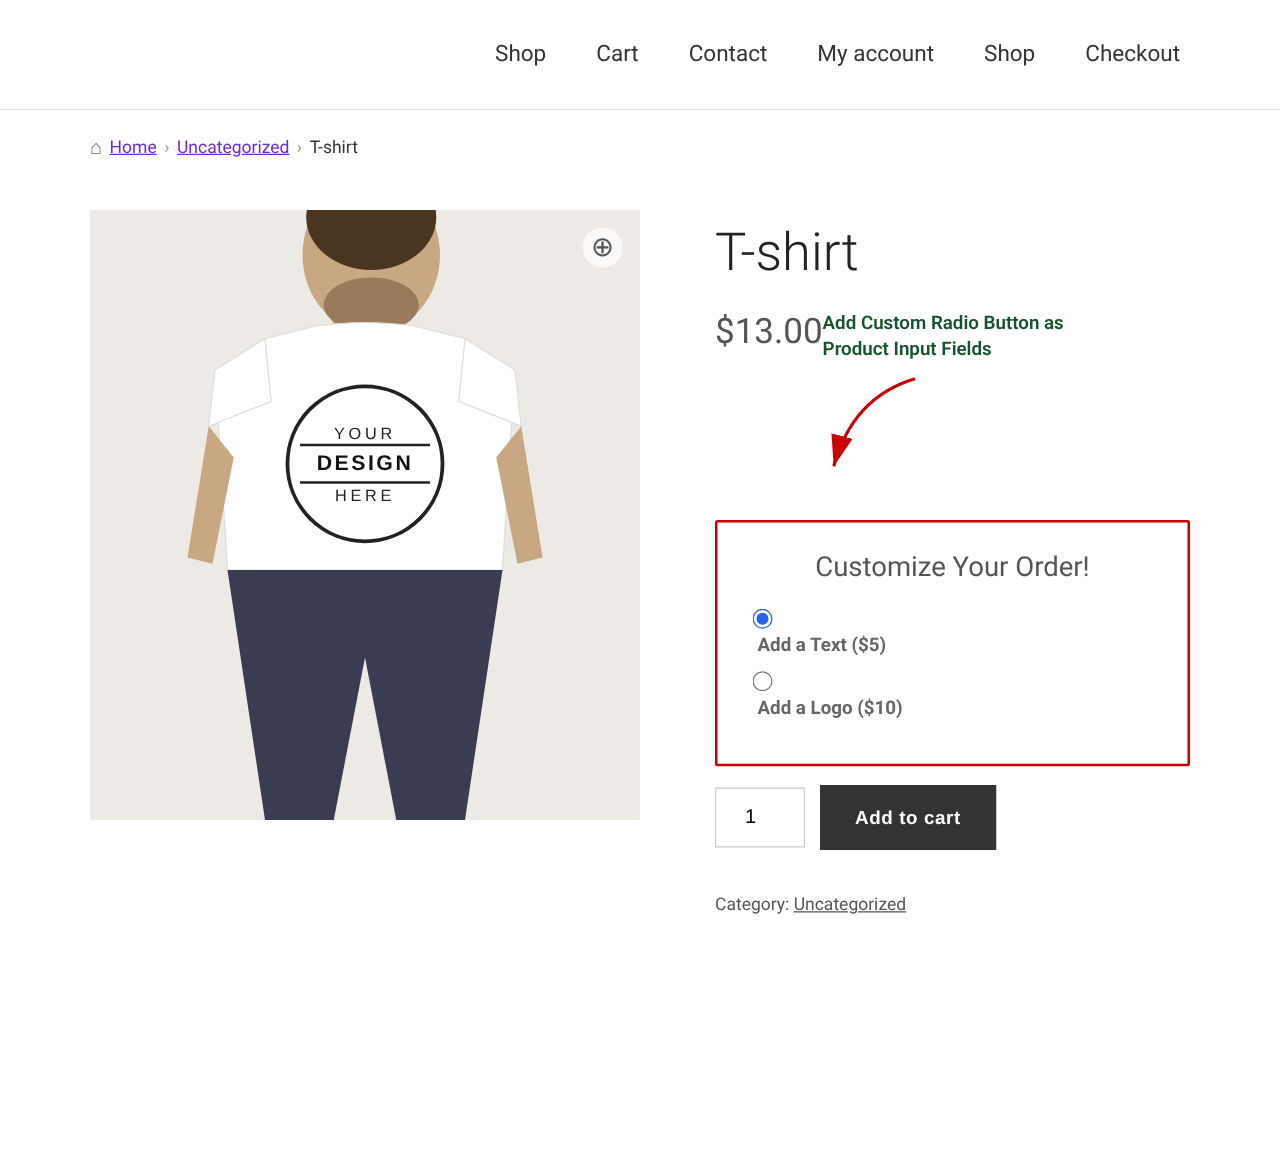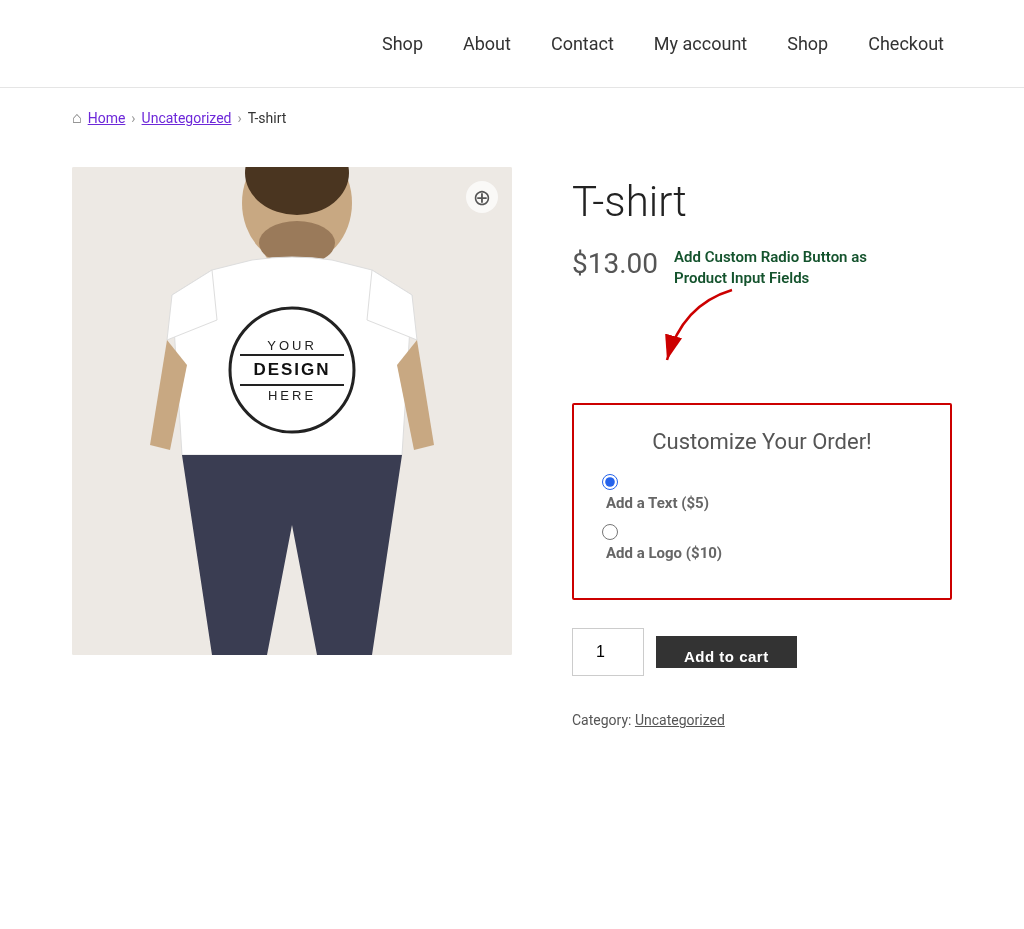--- a/index.html
+++ b/index.html
@@ -98,21 +98,21 @@
       font-weight: 600;
       line-height: 1.4;
       max-width: 200px;
     }
 
     
     .customize-box {
       border: 2.5px solid #cc0000;
       border-radius: 2px;
       padding: 24px 28px;
-      margin-bottom: 28px;
+      margin-bottom: 15px;
       position: relative;
     }
     .customize-title {
       font-size: 22px;
       font-weight: 400;
       color: #555;
       margin-bottom: 20px;
       text-align: center;
     }
 
@@ -157,56 +157,55 @@
     }
     .add-to-cart-btn {
       background: #333;
       color: #fff;
       border: none;
       padding: 12px 28px;
       font-size: 15px;
       font-weight: 600;
       cursor: pointer;
       letter-spacing: 0.5px;
-      height: 32px;
+      height: 52px;
     }
 
     
     .category-row {
       font-size: 14px;
       color: #555;
     }
     .category-row a {
       color: #555;
       text-decoration: underline;
     }
     .price-row {
       display: flex;
       align-items: flex-start;
-      gap: 16px;
-      margin-bottom: 0;
+      margin-bottom: 12px;
     }
 
     
     .man-figure {
       width: 100%;
       height: 488px;
       background: linear-gradient(180deg, #ede9e4 0%, #e8e4df 100%);
       position: relative;
       display: flex;
       align-items: flex-end;
       justify-content: center;
     }
   </style>
 </head>
 <body>
 
 <nav>
   <a href="#">Shop</a>
-  <a href="#">About</a>
+  <a href="#">Cart</a>
   <a href="#">Contact</a>
   <a href="#">My account</a>
   <a href="#">Shop</a>
   <a href="#">Checkout</a>
 </nav>
 
 <div class="page-content">
 
   <div class="breadcrumb">
     <span class="home-icon">⌂</span>

